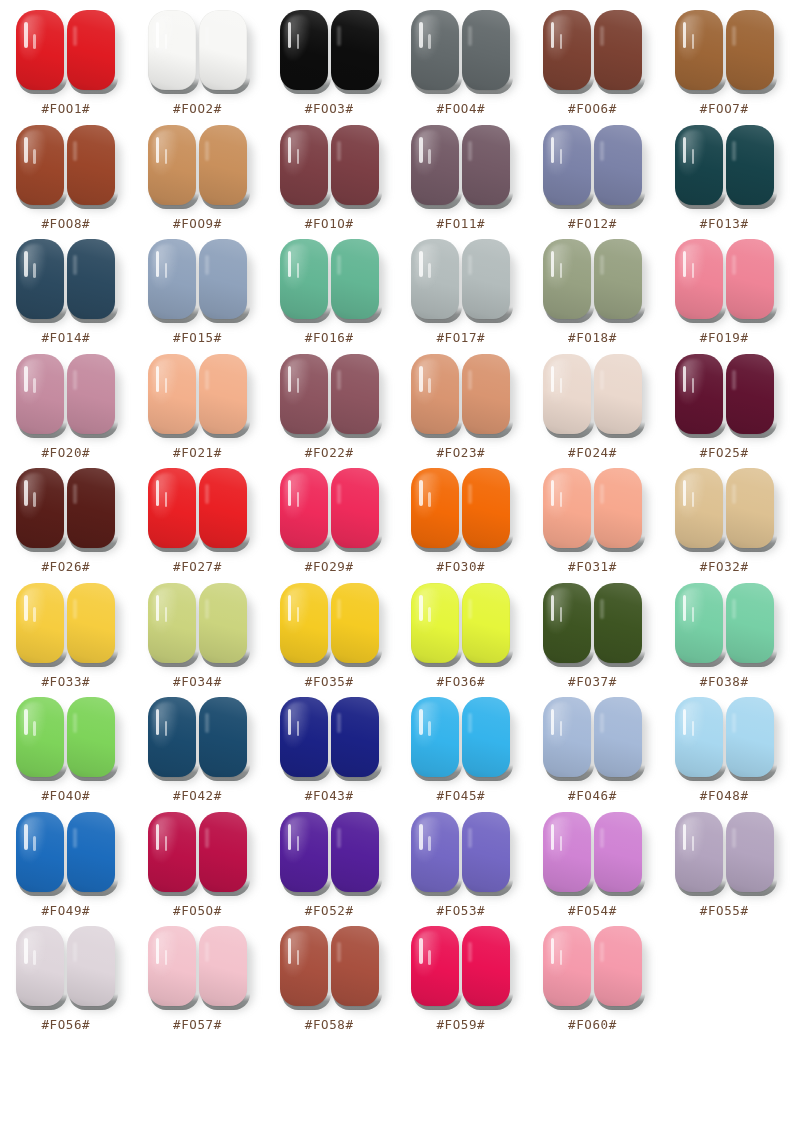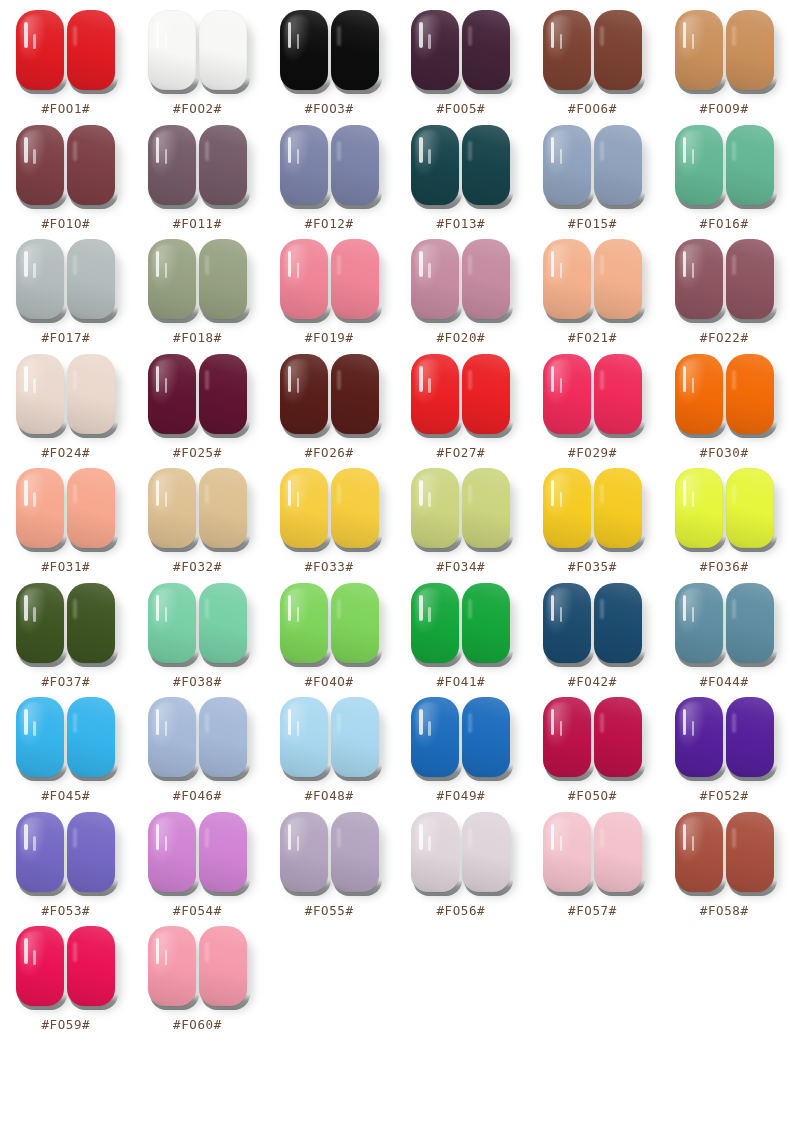--- a/index.html
+++ b/index.html
@@ -207,54 +207,88 @@
         <div class="nail right" style="--c: #0d0d0d;">
           <span class="cast"></span>
           <span class="body"></span>
           <span class="sheen"></span>
         </div>
       </div>
       <div class="code">#FOO3#</div>
     </div>
     <div class="swatch">
       <div class="nails">
-        <div class="nail left" style="--c: #432338;">
-          <span class="cast"></span>
-          <span class="body"></span>
-          <span class="sheen"></span>
-          <span class="gloss-a"></span>
-          <span class="gloss-b"></span>
-        </div>
-        <div class="nail right" style="--c: #432338;">
-          <span class="cast"></span>
-          <span class="body"></span>
-          <span class="sheen"></span>
-        </div>
-      </div>
-      <div class="code">#FOO5#</div>
+        <div class="nail left" style="--c: #636a6c;">
+          <span class="cast"></span>
+          <span class="body"></span>
+          <span class="sheen"></span>
+          <span class="gloss-a"></span>
+          <span class="gloss-b"></span>
+        </div>
+        <div class="nail right" style="--c: #636a6c;">
+          <span class="cast"></span>
+          <span class="body"></span>
+          <span class="sheen"></span>
+        </div>
+      </div>
+      <div class="code">#FOO4#</div>
     </div>
     <div class="swatch">
       <div class="nails">
         <div class="nail left" style="--c: #7c4233;">
           <span class="cast"></span>
           <span class="body"></span>
           <span class="sheen"></span>
           <span class="gloss-a"></span>
           <span class="gloss-b"></span>
         </div>
         <div class="nail right" style="--c: #7c4233;">
           <span class="cast"></span>
           <span class="body"></span>
           <span class="sheen"></span>
         </div>
       </div>
       <div class="code">#FOO6#</div>
     </div>
     <div class="swatch">
       <div class="nails">
+        <div class="nail left" style="--c: #9d6637;">
+          <span class="cast"></span>
+          <span class="body"></span>
+          <span class="sheen"></span>
+          <span class="gloss-a"></span>
+          <span class="gloss-b"></span>
+        </div>
+        <div class="nail right" style="--c: #9d6637;">
+          <span class="cast"></span>
+          <span class="body"></span>
+          <span class="sheen"></span>
+        </div>
+      </div>
+      <div class="code">#FOO7#</div>
+    </div>
+    <div class="swatch">
+      <div class="nails">
+        <div class="nail left" style="--c: #9b462a;">
+          <span class="cast"></span>
+          <span class="body"></span>
+          <span class="sheen"></span>
+          <span class="gloss-a"></span>
+          <span class="gloss-b"></span>
+        </div>
+        <div class="nail right" style="--c: #9b462a;">
+          <span class="cast"></span>
+          <span class="body"></span>
+          <span class="sheen"></span>
+        </div>
+      </div>
+      <div class="code">#FOO8#</div>
+    </div>
+    <div class="swatch">
+      <div class="nails">
         <div class="nail left" style="--c: #c9905c;">
           <span class="cast"></span>
           <span class="body"></span>
           <span class="sheen"></span>
           <span class="gloss-a"></span>
           <span class="gloss-b"></span>
         </div>
         <div class="nail right" style="--c: #c9905c;">
           <span class="cast"></span>
           <span class="body"></span>
@@ -326,20 +360,37 @@
         <div class="nail right" style="--c: #17434a;">
           <span class="cast"></span>
           <span class="body"></span>
           <span class="sheen"></span>
         </div>
       </div>
       <div class="code">#FO13#</div>
     </div>
     <div class="swatch">
       <div class="nails">
+        <div class="nail left" style="--c: #2c4a60;">
+          <span class="cast"></span>
+          <span class="body"></span>
+          <span class="sheen"></span>
+          <span class="gloss-a"></span>
+          <span class="gloss-b"></span>
+        </div>
+        <div class="nail right" style="--c: #2c4a60;">
+          <span class="cast"></span>
+          <span class="body"></span>
+          <span class="sheen"></span>
+        </div>
+      </div>
+      <div class="code">#FO14#</div>
+    </div>
+    <div class="swatch">
+      <div class="nails">
         <div class="nail left" style="--c: #8fa2bc;">
           <span class="cast"></span>
           <span class="body"></span>
           <span class="sheen"></span>
           <span class="gloss-a"></span>
           <span class="gloss-b"></span>
         </div>
         <div class="nail right" style="--c: #8fa2bc;">
           <span class="cast"></span>
           <span class="body"></span>
@@ -462,20 +513,37 @@
         <div class="nail right" style="--c: #8d5560;">
           <span class="cast"></span>
           <span class="body"></span>
           <span class="sheen"></span>
         </div>
       </div>
       <div class="code">#FO22#</div>
     </div>
     <div class="swatch">
       <div class="nails">
+        <div class="nail left" style="--c: #d99571;">
+          <span class="cast"></span>
+          <span class="body"></span>
+          <span class="sheen"></span>
+          <span class="gloss-a"></span>
+          <span class="gloss-b"></span>
+        </div>
+        <div class="nail right" style="--c: #d99571;">
+          <span class="cast"></span>
+          <span class="body"></span>
+          <span class="sheen"></span>
+        </div>
+      </div>
+      <div class="code">#FO23#</div>
+    </div>
+    <div class="swatch">
+      <div class="nails">
         <div class="nail left" style="--c: #ead8cd;">
           <span class="cast"></span>
           <span class="body"></span>
           <span class="sheen"></span>
           <span class="gloss-a"></span>
           <span class="gloss-b"></span>
         </div>
         <div class="nail right" style="--c: #ead8cd;">
           <span class="cast"></span>
           <span class="body"></span>
@@ -717,68 +785,51 @@
         <div class="nail right" style="--c: #7ed45a;">
           <span class="cast"></span>
           <span class="body"></span>
           <span class="sheen"></span>
         </div>
       </div>
       <div class="code">#FO4O#</div>
     </div>
     <div class="swatch">
       <div class="nails">
-        <div class="nail left" style="--c: #14a63a;">
-          <span class="cast"></span>
-          <span class="body"></span>
-          <span class="sheen"></span>
-          <span class="gloss-a"></span>
-          <span class="gloss-b"></span>
-        </div>
-        <div class="nail right" style="--c: #14a63a;">
-          <span class="cast"></span>
-          <span class="body"></span>
-          <span class="sheen"></span>
-        </div>
-      </div>
-      <div class="code">#FO41#</div>
-    </div>
-    <div class="swatch">
-      <div class="nails">
         <div class="nail left" style="--c: #1b4b6e;">
           <span class="cast"></span>
           <span class="body"></span>
           <span class="sheen"></span>
           <span class="gloss-a"></span>
           <span class="gloss-b"></span>
         </div>
         <div class="nail right" style="--c: #1b4b6e;">
           <span class="cast"></span>
           <span class="body"></span>
           <span class="sheen"></span>
         </div>
       </div>
       <div class="code">#FO42#</div>
     </div>
     <div class="swatch">
       <div class="nails">
-        <div class="nail left" style="--c: #5f8da1;">
-          <span class="cast"></span>
-          <span class="body"></span>
-          <span class="sheen"></span>
-          <span class="gloss-a"></span>
-          <span class="gloss-b"></span>
-        </div>
-        <div class="nail right" style="--c: #5f8da1;">
-          <span class="cast"></span>
-          <span class="body"></span>
-          <span class="sheen"></span>
-        </div>
-      </div>
-      <div class="code">#FO44#</div>
+        <div class="nail left" style="--c: #1b2286;">
+          <span class="cast"></span>
+          <span class="body"></span>
+          <span class="sheen"></span>
+          <span class="gloss-a"></span>
+          <span class="gloss-b"></span>
+        </div>
+        <div class="nail right" style="--c: #1b2286;">
+          <span class="cast"></span>
+          <span class="body"></span>
+          <span class="sheen"></span>
+        </div>
+      </div>
+      <div class="code">#FO43#</div>
     </div>
     <div class="swatch">
       <div class="nails">
         <div class="nail left" style="--c: #35b4ec;">
           <span class="cast"></span>
           <span class="body"></span>
           <span class="sheen"></span>
           <span class="gloss-a"></span>
           <span class="gloss-b"></span>
         </div>

